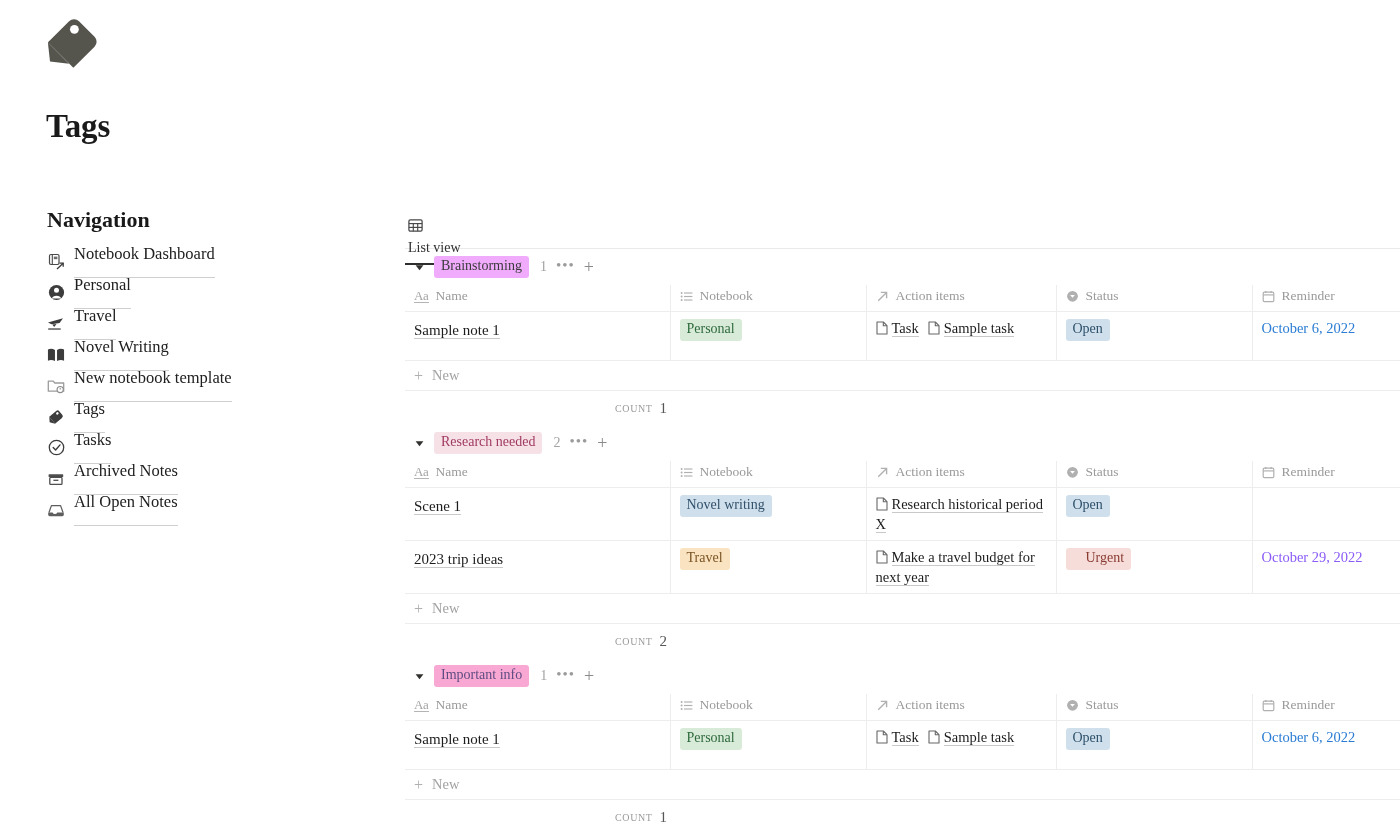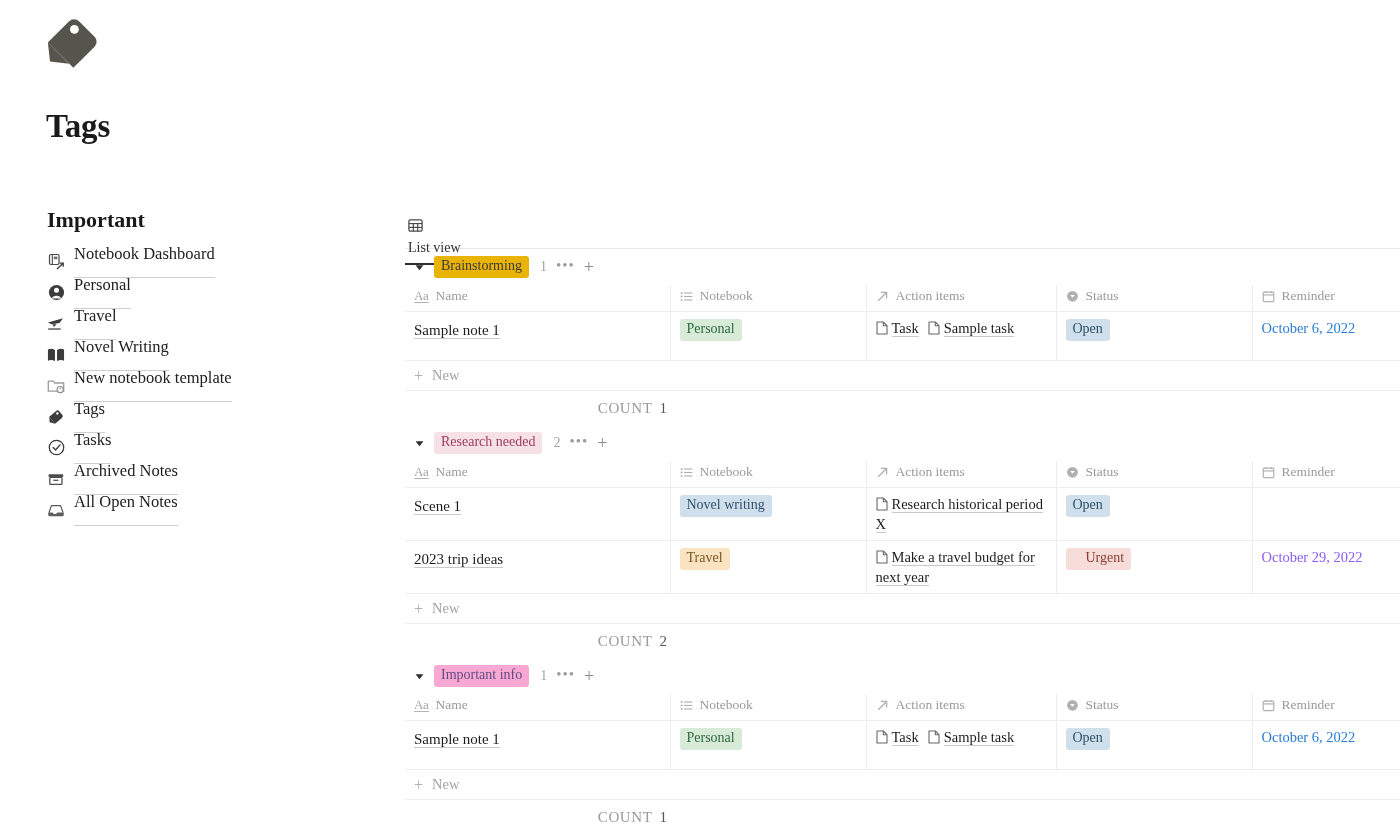--- a/index.html
+++ b/index.html
@@ -249,21 +249,21 @@
   .count-row {
     height: 34px;
     display: flex;
     align-items: center;
     justify-content: flex-end;
     width: 262px;
     gap: 7px;
     color: #9a9a9a;
   }
   .count-label {
-    font-size: 15px;
+    font-size: 10px;
     letter-spacing: 0.6px;
     text-transform: uppercase;
     font-variant: small-caps;
   }
   .count-val { font-size: 15px; color:#565656; }
 </style>
 </head>
 <body>
 
 <div class="left-col">
@@ -273,21 +273,21 @@
       <g transform="rotate(-45 31 29)">
         <path d="M8 8 h30 a7 7 0 0 1 7 7 v22 a7 7 0 0 1 -7 7 h-30 z" fill="#55544d"></path>
         <path d="M8 8 l-12 15 l12 15 z" fill="#55544d"></path>
         <circle cx="36" cy="17.5" r="4.4" fill="#ffffff"></circle>
       </g>
     </svg>
   </div>
 
   <div class="page-title">Tags</div>
 
-  <div class="nav-heading">Important</div>
+  <div class="nav-heading">Navigation</div>
 
   <div class="nav-list">
 
     <div class="nav-item">
       <span class="nav-ico">
         <svg width="17" height="17" viewBox="0 0 17 17">
           <rect x="1.5" y="1.5" width="9.5" height="10" rx="1.4" fill="none" stroke="#4a4a4a" stroke-width="1.2"></rect>
           <line x1="4.3" y1="1.5" x2="4.3" y2="11.5" stroke="#4a4a4a" stroke-width="1.1"></line>
           <rect x="5.8" y="3.6" width="3.6" height="2.6" fill="#6d6d6d"></rect>
           <path d="M9 16 L15.2 10.2" stroke="#3a3a3a" stroke-width="1.3" fill="none"></path>
@@ -405,21 +405,21 @@
   </div>
 
   <div id="groups-root">
   <div class="group">
     <div class="group-header">
       <span class="caret">
         <svg width="9" height="9" viewBox="0 0 9 9">
               <path d="M0.6 2.2 L8.4 2.2 L4.5 7.2 Z" fill="#30302e"></path>
             </svg>
       </span>
-      <span class="grp-pill" style="background: #eab308; color: rgb(59, 59, 59);">Brainstorming</span>
+      <span class="grp-pill" style="background: #f0abfc; color: rgb(59, 59, 59);">Brainstorming</span>
       <span class="grp-count">1</span>
       <span class="grp-dots">•••</span>
       <span class="grp-plus">+</span>
     </div>
 
     <table class="grid">
       <colgroup>
         <col style="width:265px">
             <col style="width:196px">
             <col style="width:190px">

